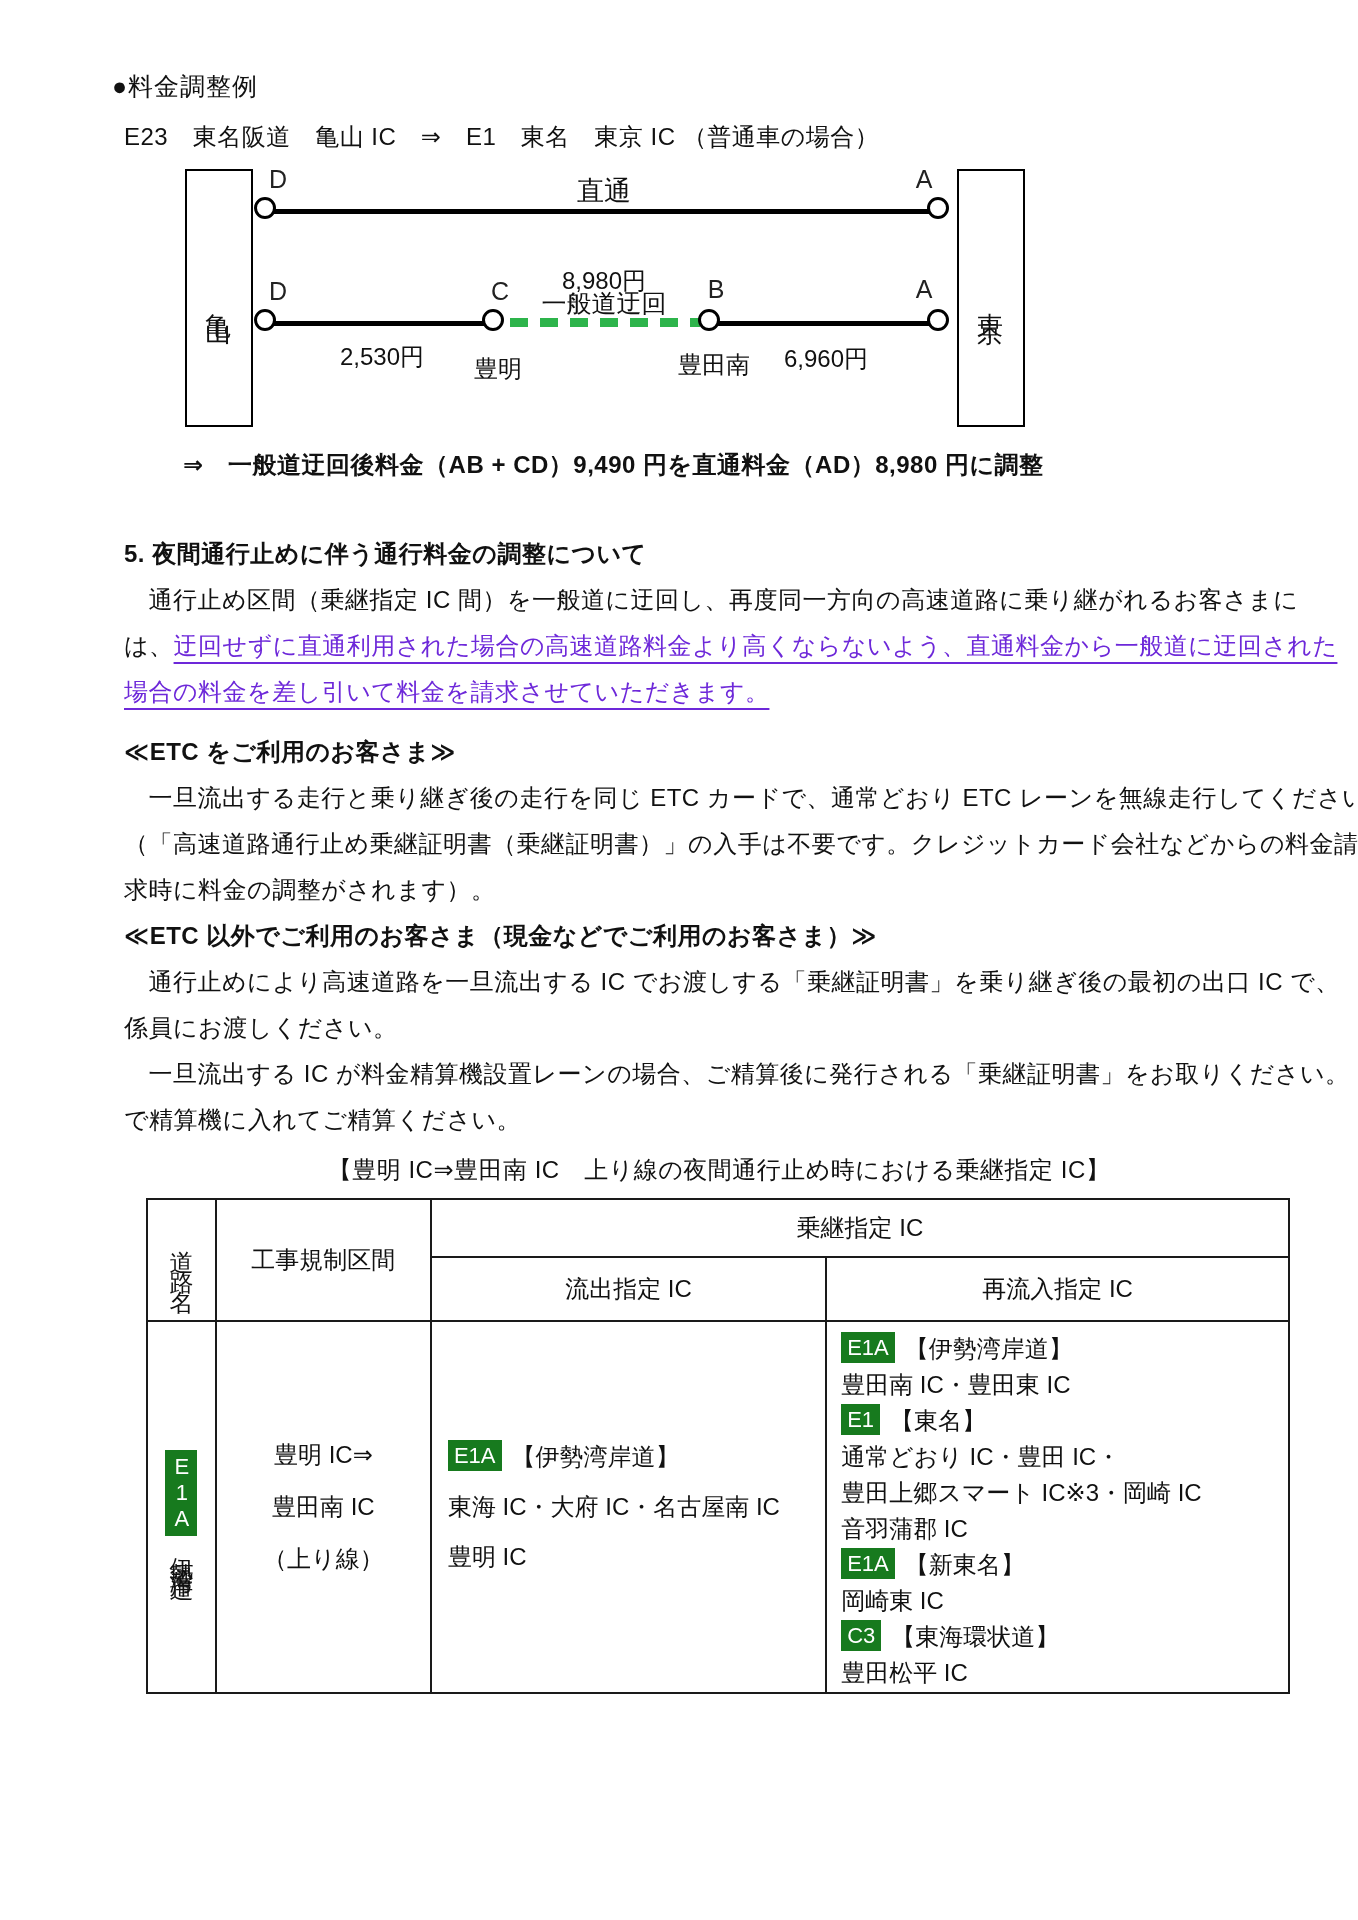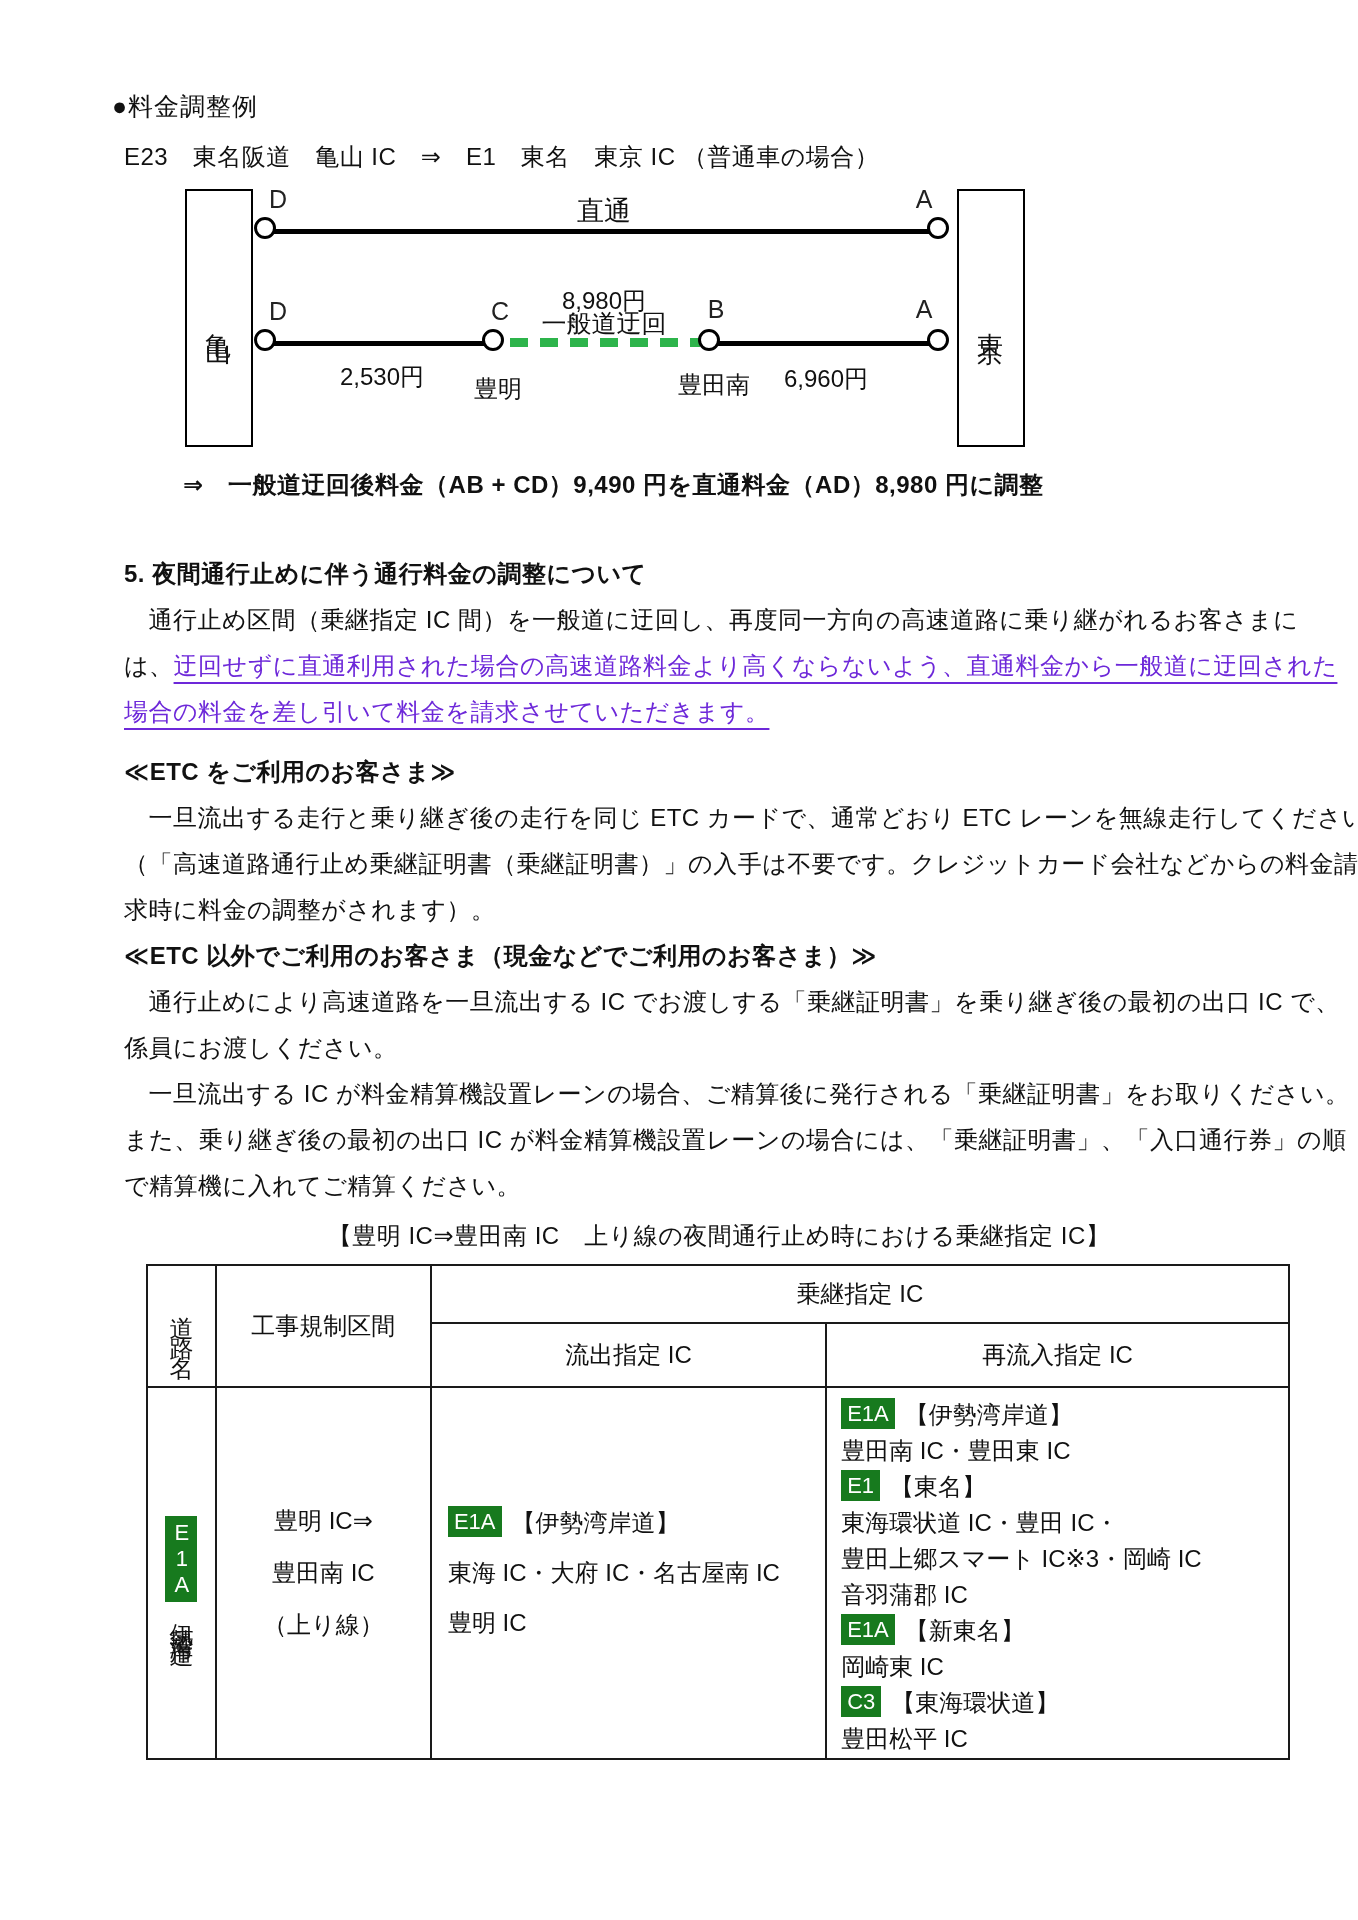--- a/index.html
+++ b/index.html
@@ -1,21 +1,21 @@
 <!DOCTYPE html>
 <html><head>
 <meta charset="utf-8">
 <style>
   * { margin:0; padding:0; box-sizing:border-box; }
   html,body { background:#fff; }
   body { font-family:"Liberation Sans","DejaVu Sans",sans-serif; color:#111; }
   .page { position:relative; width:1358px; height:1920px; background:#fff; overflow:hidden; }
   .content { padding-left:124px; width:1290px; }
 
-  .doc-title { padding-top:90px; font-size:25px; margin-left:-12px; letter-spacing:1px; }
+  .doc-title { padding-top:70px; font-size:25px; margin-left:-12px; letter-spacing:1px; }
   .doc-subtitle { margin-top:18px; font-size:24px; letter-spacing:0.5px; }
 
   
   .diagram { position:relative; width:1358px; height:270px; margin-top:8px; font-size:24px; }
   .terminal { position:absolute; width:68px; height:258px; border:2px solid #000; background:#fff;
               display:flex; align-items:center; justify-content:center; }
   .terminal span { writing-mode:vertical-rl; text-orientation:upright; font-size:26px; letter-spacing:6px; }
   .t-left { left:185px; top:8px; }
   .t-right { left:957px; top:8px; }
   .rline { position:absolute; height:5px; background:#000; }
@@ -112,21 +112,20 @@
 
     <div class="sec-heading hgap">≪ETC をご利用のお客さま≫</div>
     <div class="bline">　一旦流出する走行と乗り継ぎ後の走行を同じ ETC カードで、通常どおり ETC レーンを無線走行してください</div>
     <div class="bline">（「高速道路通行止め乗継証明書（乗継証明書）」の入手は不要です。クレジットカード会社などからの料金請</div>
     <div class="bline">求時に料金の調整がされます）。</div>
 
     <div class="sec-heading">≪ETC 以外でご利用のお客さま（現金などでご利用のお客さま）≫</div>
     <div class="bline">　通行止めにより高速道路を一旦流出する IC でお渡しする「乗継証明書」を乗り継ぎ後の最初の出口 IC で、</div>
     <div class="bline">係員にお渡しください。</div>
     <div class="bline">　一旦流出する IC が料金精算機設置レーンの場合、ご精算後に発行される「乗継証明書」をお取りください。</div>
-    <div class="bline">また、乗り継ぎ後の最初の出口 IC が料金精算機設置レーンの場合には、「乗継証明書」、「入口通行券」の順</div>
     <div class="bline">で精算機に入れてご精算ください。</div>
 
     <div class="tbl-caption">【豊明 IC⇒豊田南 IC　上り線の夜間通行止め時における乗継指定 IC】</div>
     <table class="ic">
       <tbody>
           <tr class="hrow1">
         <td class="c-road" rowspan="2"><span class="road-head">道路名</span></td>
         <td class="c-sect" rowspan="2">工事規制区間</td>
         <td colspan="2">乗継指定 IC</td>
       </tr>
@@ -153,21 +152,21 @@
             <div class="r-line"><span class="ic-badge">E1A</span><span>【伊勢湾岸道】</span></div>
             <div class="r-line">東海 IC・大府 IC・名古屋南 IC</div>
             <div class="r-line">豊明 IC</div>
           </div>
         </td>
         <td class="cell-re">
           <div class="re-lines">
             <div class="r-line"><span class="ic-badge">E1A</span><span>【伊勢湾岸道】</span></div>
             <div class="r-line">豊田南 IC・豊田東 IC</div>
             <div class="r-line"><span class="ic-badge">E1</span><span>【東名】</span></div>
-            <div class="r-line">東海環状道 IC・豊田 IC・</div>
+            <div class="r-line">通常どおり IC・豊田 IC・</div>
             <div class="r-line">豊田上郷スマート IC※3・岡崎 IC</div>
             <div class="r-line">音羽蒲郡 IC</div>
             <div class="r-line"><span class="ic-badge">E1A</span><span>【新東名】</span></div>
             <div class="r-line">岡崎東 IC</div>
             <div class="r-line"><span class="ic-badge">C3</span><span>【東海環状道】</span></div>
             <div class="r-line">豊田松平 IC</div>
           </div>
         </td>
       </tr>
     </tbody>

